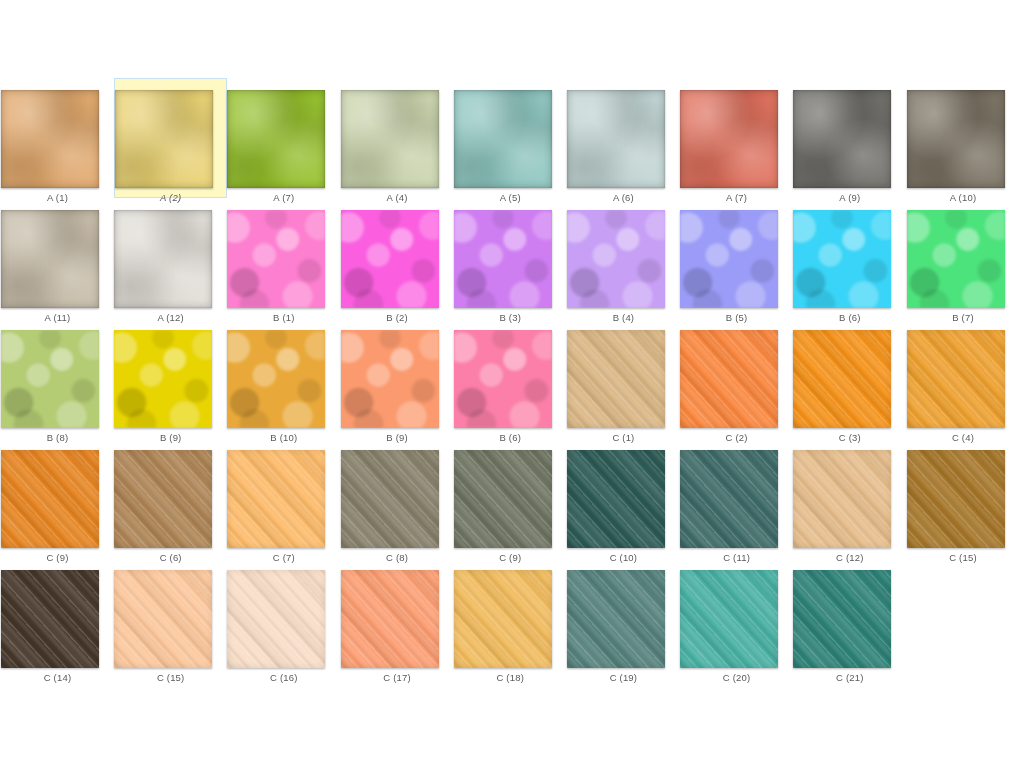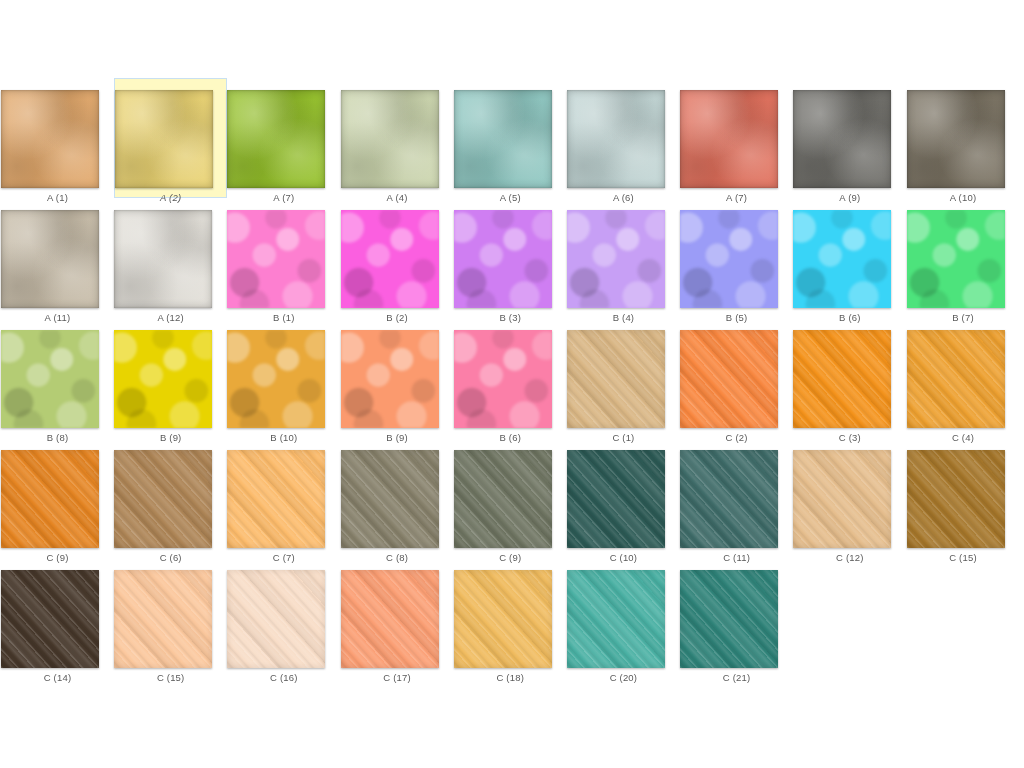--- a/index.html
+++ b/index.html
@@ -374,20 +374,26 @@
       </div>
       <div class="swatch-label">C (17)</div>
     </div>
     <div class="swatch-cell">
       <div class="swatch-thumb" style="background: rgb(240, 187, 94);">
         <div class="tex tex-brush"></div>
       </div>
       <div class="swatch-label">C (18)</div>
     </div>
     <div class="swatch-cell">
+      <div class="swatch-thumb" style="background: rgb(85, 129, 124);">
+        <div class="tex tex-brush"></div>
+      </div>
+      <div class="swatch-label">C (19)</div>
+    </div>
+    <div class="swatch-cell">
       <div class="swatch-thumb" style="background: rgb(73, 176, 163);">
         <div class="tex tex-brush"></div>
       </div>
       <div class="swatch-label">C (20)</div>
     </div>
     <div class="swatch-cell">
       <div class="swatch-thumb" style="background: rgb(46, 130, 120);">
         <div class="tex tex-brush"></div>
       </div>
       <div class="swatch-label">C (21)</div>

